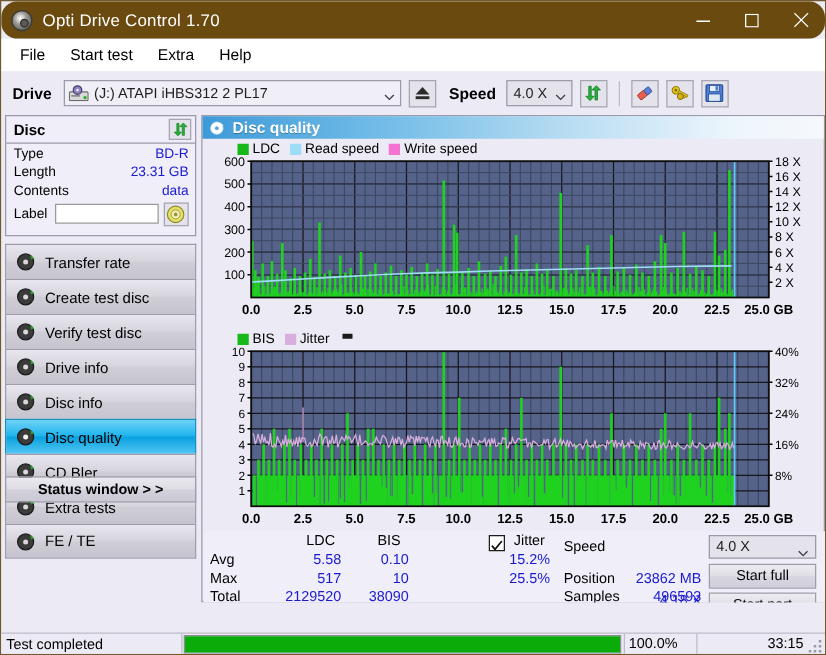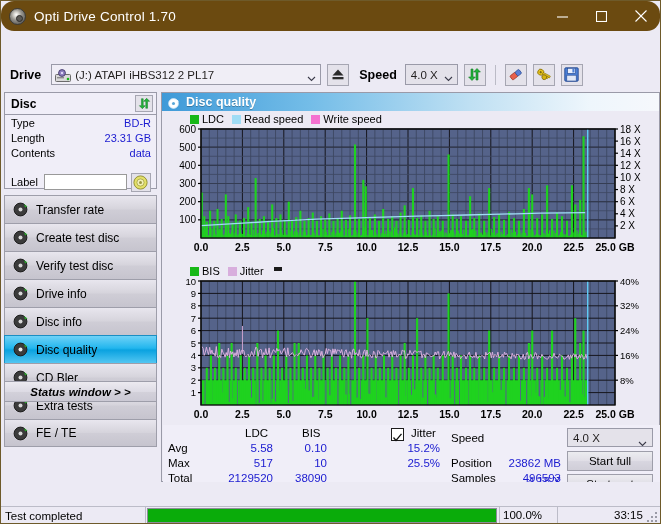--- a/index.html
+++ b/index.html
@@ -102,21 +102,21 @@
   }
   #disc-header-title { font-size:12px; font-weight:bold; margin-left:6px; }
   #disc-refresh-btn {
     position:absolute; right:3px; top:2px; width:18px; height:17px;
     background:#e4e2ea; border:1px solid #a6a6b2;
     display:flex; align-items:center; justify-content:center;
   }
   .disc-row { display:flex; align-items:center; height:14px; padding:0 5px 0 6px; margin-top:1px; }
   .disc-key { font-size:11px; color:#000; }
   .disc-val { font-size:11px; color:#1a1ad0; margin-left:auto; }
-  #label-row { display:flex; align-items:center; height:18px; padding:0 3px 0 6px; margin-top:13px; }
+  #label-row { display:flex; align-items:center; height:18px; padding:0 3px 0 6px; margin-top:2px; }
   #label-key { font-size:11px; }
   #label-input {
     margin-left:6px; width:83px; height:16px;
     background:#ffffff; border:1px solid #999;
   }
   #label-disc-btn {
     margin-left:4px; width:20px; height:19px;
     background:#e4e2ea; border:1px solid #a6a6b2;
     display:flex; align-items:center; justify-content:center;
   }
@@ -136,21 +136,21 @@
     border-color:#1b8ec2;
   }
   .nav-ico { width:17px; height:17px; margin-left:7px; margin-right:7px; position:relative; }
   .nav-label { font-size:12px; color:#000; }
   .nav-btn.active .nav-label { color:#000; }
 
   #status-window-btn {
     position:absolute; top:289px; left:3px; width:153px; height:21px;
     background: linear-gradient(to bottom, #eceaf0 0%, #dddbe4 50%, #d3d1da 51%, #cbc9d4 100%);
     border:1px solid #9e9eaa;
-    display:flex; align-items:center; justify-content:center;font-style:italic;
+    display:flex; align-items:center; justify-content:center;
   }
   #status-window-btn span { font-size:11.5px; font-weight:bold; }
 
   
   #rightpanel {
     position:absolute; top:91px; left:160px; width:499px; height:390px;
     background:#eceaf4; border:1px solid #9a9aa8;
   }
   #dq-header {
     height:18px; width:497px;
@@ -231,20 +231,26 @@
       </div>
       <div class="win-btn">
         <svg width="12" height="12" viewBox="0 0 12 12">
             <line x1="0.5" y1="0.5" x2="11.5" y2="11.5" stroke="#fff" stroke-width="1.1"></line>
             <line x1="11.5" y1="0.5" x2="0.5" y2="11.5" stroke="#fff" stroke-width="1.1"></line>
           </svg>
       </div>
     </div>
   </div>
 
+  <div id="menubar">
+    <div class="menu-item">File</div>
+    <div class="menu-item">Start test</div>
+    <div class="menu-item">Extra</div>
+    <div class="menu-item">Help</div>
+  </div>
 
   <div id="toolbar">
     <div id="drive-label">Drive</div>
 
     <div id="drive-combo">
       <div class="drive-ico">
         <svg width="16" height="13" viewBox="0 0 16 13">
           <rect x="0.5" y="5.5" width="15" height="7" rx="1" fill="#d9d9d9" stroke="#6b6b6b"></rect>
           <circle cx="7" cy="4" r="3.4" fill="#8e7fc0" stroke="#4a4070"></circle>
           <circle cx="7" cy="4" r="1.1" fill="#efeaff"></circle>

